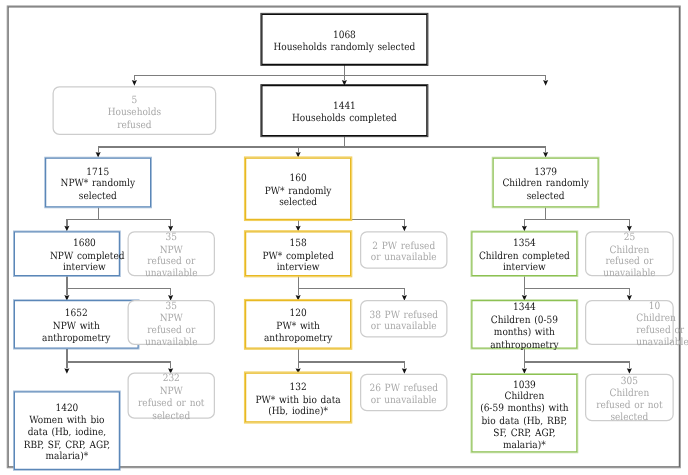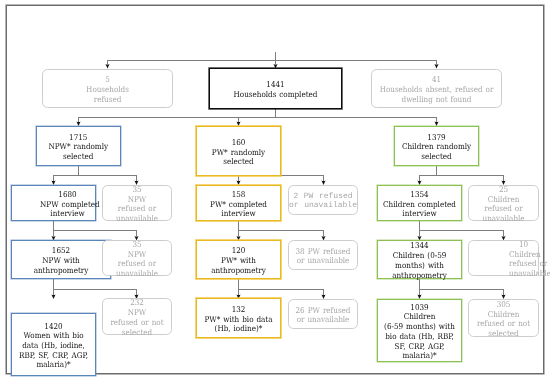--- a/index.html
+++ b/index.html
@@ -86,35 +86,34 @@
       <path d="M501.45,236.0 Q503.5,237.0 505.55,236.0 L503.5,240.5 Z"></path>
       <path d="M51.45,294.5 Q53.5,295.5 55.55,294.5 L53.5,299.0 Z"></path>
       <path d="M134.45,294.5 Q136.5,295.5 138.55,294.5 L136.5,299.0 Z"></path>
       <path d="M236.45,294.5 Q238.5,295.5 240.55,294.5 L238.5,299.0 Z"></path>
       <path d="M321.45,294.5 Q323.5,295.5 325.55,294.5 L323.5,299.0 Z"></path>
       <path d="M417.45,294.5 Q419.5,295.5 421.55,294.5 L419.5,299.0 Z"></path>
       <path d="M501.45,294.5 Q503.5,295.5 505.55,294.5 L503.5,299.0 Z"></path>
     </g>
   </svg>
 
+  <div class="node solid" style="left:209px;top:11px;width:133px;height:41px;">
+    <span class="t">1068
+Households randomly selected</span>
+  </div>
 
   <div class="node solid" style="left:209px;top:68px;width:133px;height:41px;">
     <span class="t">1441
 Households completed</span>
   </div>
   <div class="node grey" style="left:42px;top:69px;width:131px;height:39px;">
     <span class="t">5
 Households
 refused</span>
   </div>
-  <div class="node grey" style="left:371px;top:69px;width:131px;height:39px;">
-    <span class="t">41
-Households absent, refused or
-dwelling not found</span>
-  </div>
 
   <div class="node blue" style="left:36px;top:126px;width:84.5px;height:39.5px;">
     <span class="t">1715
 NPW* randomly
 selected</span>
   </div>
   <div class="node yellow" style="left:196px;top:126px;width:85px;height:50px;">
     <span class="t">160
 PW* randomly
 selected</span>
@@ -134,21 +133,21 @@
     <span class="t">35
 NPW
 refused or
 unavailable</span>
   </div>
   <div class="node yellow" style="left:196px;top:185px;width:85px;height:36px;">
     <span class="t">158
 PW* completed
 interview</span>
   </div>
-  <div class="node grey" style="left:288px;top:185px;width:70px;height:30px;font-family:Liberation Mono, monospace;">
+  <div class="node grey" style="left:288px;top:185px;width:70px;height:30px;">
     <span class="t">2 PW refused
 or unavailable</span>
   </div>
   <div class="node green" style="left:377px;top:185px;width:85px;height:36px;">
     <span class="t">1354
 Children completed
 interview</span>
   </div>
   <div class="node grey" style="left:468px;top:185px;width:71px;height:36px;">
     <span class="t">25

